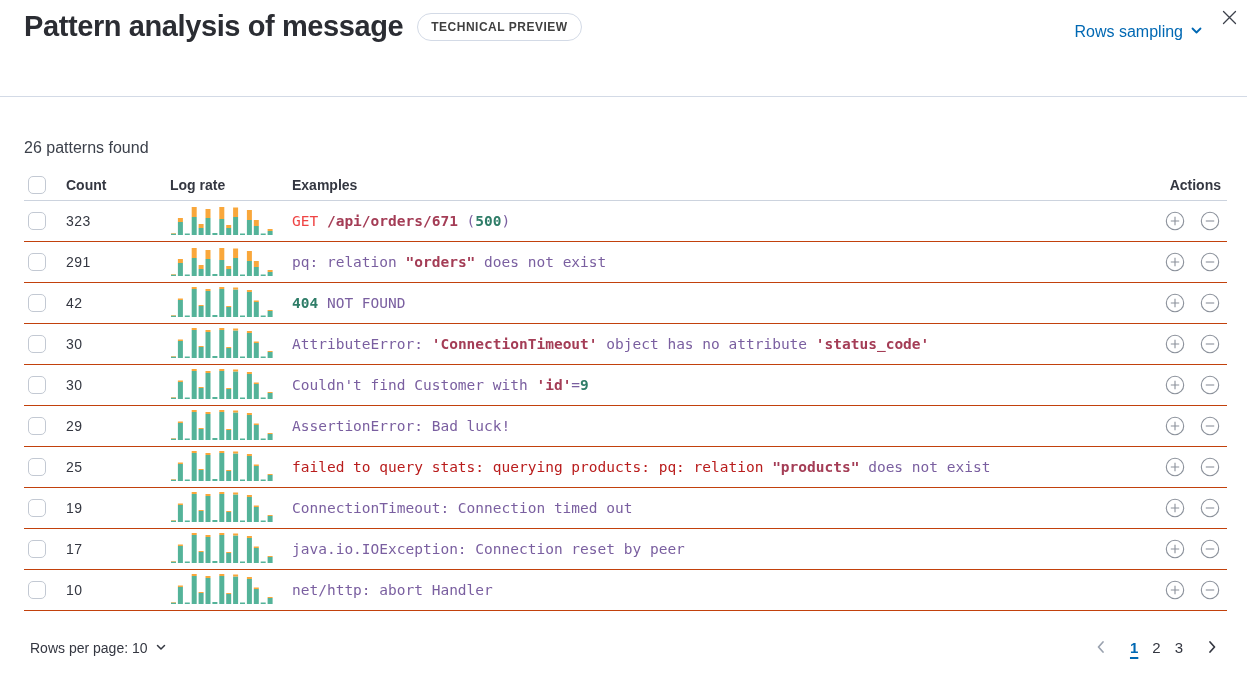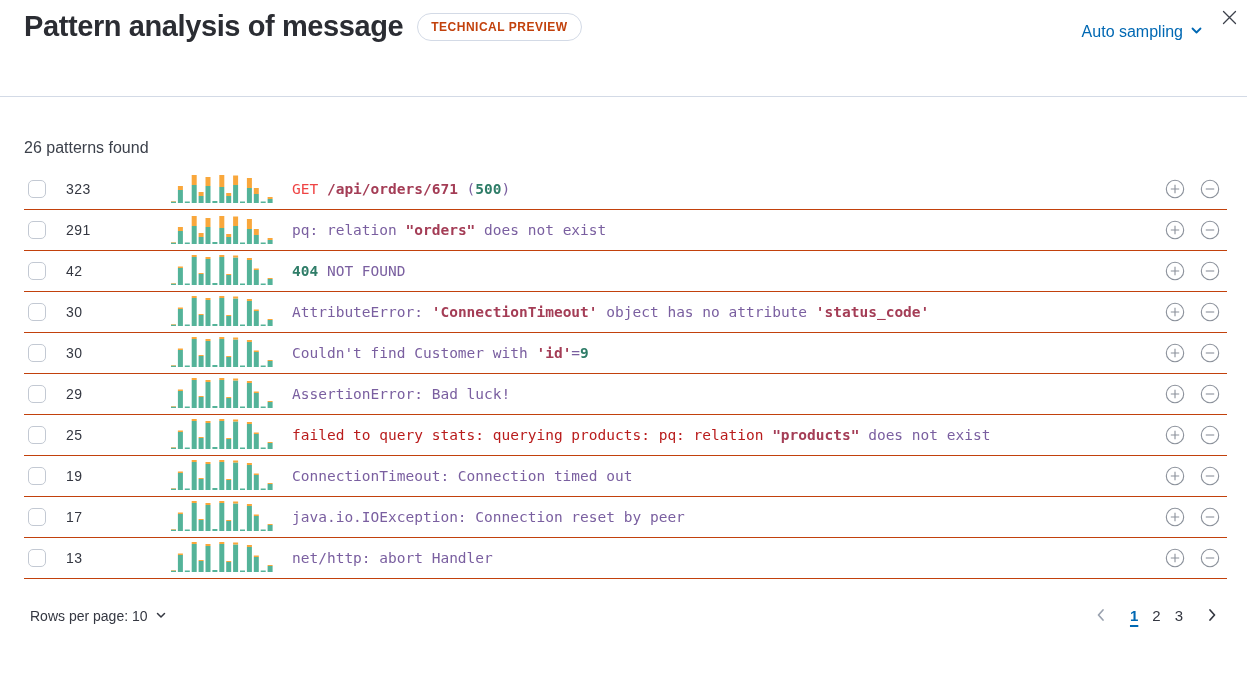--- a/index.html
+++ b/index.html
@@ -14,21 +14,21 @@
     height:97px; padding:10px 24px 0 24px;
     border-bottom:1px solid #d3dae6;
     display:flex; justify-content:space-between; align-items:flex-start;
   }
   .title-wrap { display:flex; align-items:center; gap:14px; }
   .page-title {
     margin:0; font-size:29px; font-weight:700; color:#2b2d33; letter-spacing:-0.4px;
   }
   .tech-badge {
     border:1px solid #d3dae6; border-radius:15px; padding:6px 13px;
-    font-size:12px; font-weight:700; letter-spacing:0.5px; color:#c2410c;
+    font-size:12px; font-weight:700; letter-spacing:0.5px; color:#404040;
     white-space:nowrap; background:#fff;
   }
   .sampling {
     display:flex; align-items:center; gap:7px; margin-top:12px; margin-right:14px;
     color:#0068b3; font-size:16px; cursor:pointer; background:none; border:none;
     font-family:inherit;
   }
   .close-btn {
     position:absolute; top:6px; right:6px; width:24px; height:24px;
     background:none; border:none; padding:4px; cursor:pointer;
@@ -92,39 +92,48 @@
 </style>
 </head>
 <body>
 
 <div class="flyout-header">
   <div class="title-wrap">
     <h1 class="page-title">Pattern analysis of message</h1>
     <span class="tech-badge">TECHNICAL PREVIEW</span>
   </div>
   <button class="sampling">
-    <span>Auto sampling</span>
+    <span>Rows sampling</span>
     <span>
       <svg width="13" height="13" viewBox="0 0 13 13">
           <polyline points="2.5,4.5 6.5,8.5 10.5,4.5" fill="none" stroke="#0068b3" stroke-width="1.8" stroke-linecap="round" stroke-linejoin="round"></polyline>
         </svg>
     </span>
   </button>
 </div>
 <button class="close-btn">
   <span>
     <svg width="15" height="15" viewBox="0 0 15 15">
         <path d="M1.5 1.5 L13.5 13.5 M13.5 1.5 L1.5 13.5" stroke="#3c414b" stroke-width="1.3" stroke-linecap="round"></path>
       </svg>
   </span>
 </button>
 
 <div class="content">
   <div class="summary">26 patterns found</div>
 
+  <div class="t-row t-head">
+    <div class="cb-cell">
+      <div class="checkbox"></div>
+    </div>
+    <div>Count</div>
+    <div>Log rate</div>
+    <div>Examples</div>
+    <div class="head-actions">Actions</div>
+  </div>
 
   <div id="rows">
   <div class="t-row row">
     <div class="cb-cell">
       <div class="checkbox"></div>
     </div>
     <div class="count-cell">323</div>
     <div class="spark-cell">
       <svg class="spark" width="104" height="32" viewBox="0 0 104 32">
             <rect x="1" y="28.5" width="5" height="1.5" fill="#54b399"></rect>
@@ -621,21 +630,21 @@
               </svg>
         </span>
       </button>
     </div>
   </div>
 
   <div class="t-row row">
     <div class="cb-cell">
       <div class="checkbox"></div>
     </div>
-    <div class="count-cell">13</div>
+    <div class="count-cell">10</div>
     <div class="spark-cell">
       <svg class="spark" width="104" height="32" viewBox="0 0 104 32">
             <rect x="1" y="28.5" width="5" height="1.5" fill="#54b399"></rect>
             <rect x="1" y="28" width="5" height="0.5" fill="#f9a73b"></rect>
             <rect x="7.9" y="13" width="5" height="17" fill="#54b399"></rect>
             <rect x="7.9" y="11.5" width="5" height="1.5" fill="#f9a73b"></rect>
             <rect x="14.8" y="28.5" width="5" height="1.5" fill="#54b399"></rect>
             <rect x="21.700000000000003" y="2" width="5" height="28" fill="#54b399"></rect>
             <rect x="21.700000000000003" y="0" width="5" height="2" fill="#f9a73b"></rect>
             <rect x="28.6" y="19" width="5" height="11" fill="#54b399"></rect>

